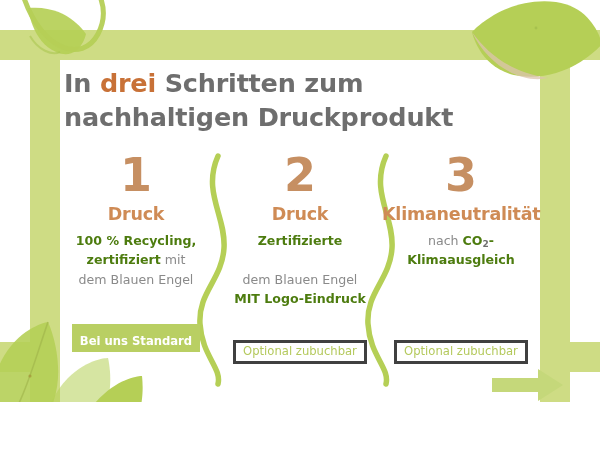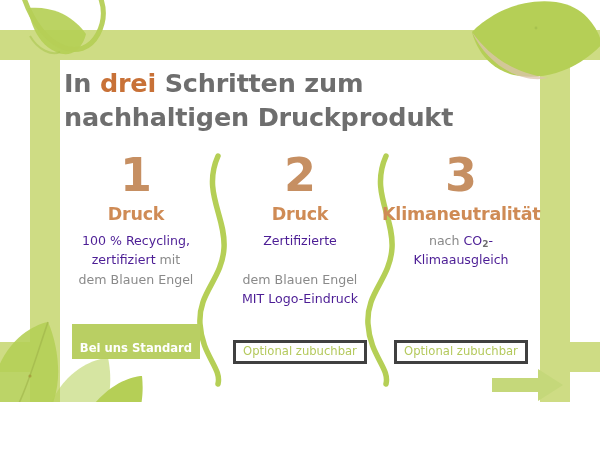--- a/index.html
+++ b/index.html
@@ -36,26 +36,26 @@
   .col{position:absolute;top:0;text-align:center;}
   .col-1{left:2px;width:148px;}
   .col-2{left:160px;width:160px;}
   .col-3{left:322px;width:158px;}
 
   .num{font-size:46px;font-weight:bold;color:#c68f62;line-height:1;
        letter-spacing:0px;}
   .step-title{margin-top:7px;font-size:17.5px;font-weight:bold;color:#cf8b55;
               line-height:1.1;letter-spacing:-0.2px;}
   .step-body{margin-top:7px;font-size:12.6px;color:#8a8a8a;line-height:1.52;}
-  .step-body b{color:#4c1d95;font-weight:normal;}
+  .step-body b{color:#4d7c0f;font-weight:bold;}
   .step-body sub{font-size:9px;vertical-align:baseline;position:relative;top:2px;}
 
   .badge-wrap{position:absolute;left:0;width:100%;top:172px;text-align:center;}
   .badge{display:inline-block;font-size:11.6px;font-weight:bold;
-         padding:18px 8px 4px 8px;line-height:1.1;white-space:nowrap;}
+         padding:11px 8px 4px 8px;line-height:1.1;white-space:nowrap;}
   .badge-solid{background:#b9cf63;color:#ffffff;}
   .badge-outline{background:#ffffff;color:#b4c95c;border:3px solid #404040;
                  font-weight:normal;padding:2px 7px 3px 7px;}
 
   .col-2 .badge-wrap{top:188px;}
   .col-3 .badge-wrap{top:188px;}
 
   .divider{position:absolute;top:-2px;width:44px;height:240px;}
   .div-1{left:132px;}
   .div-2{left:300px;}

